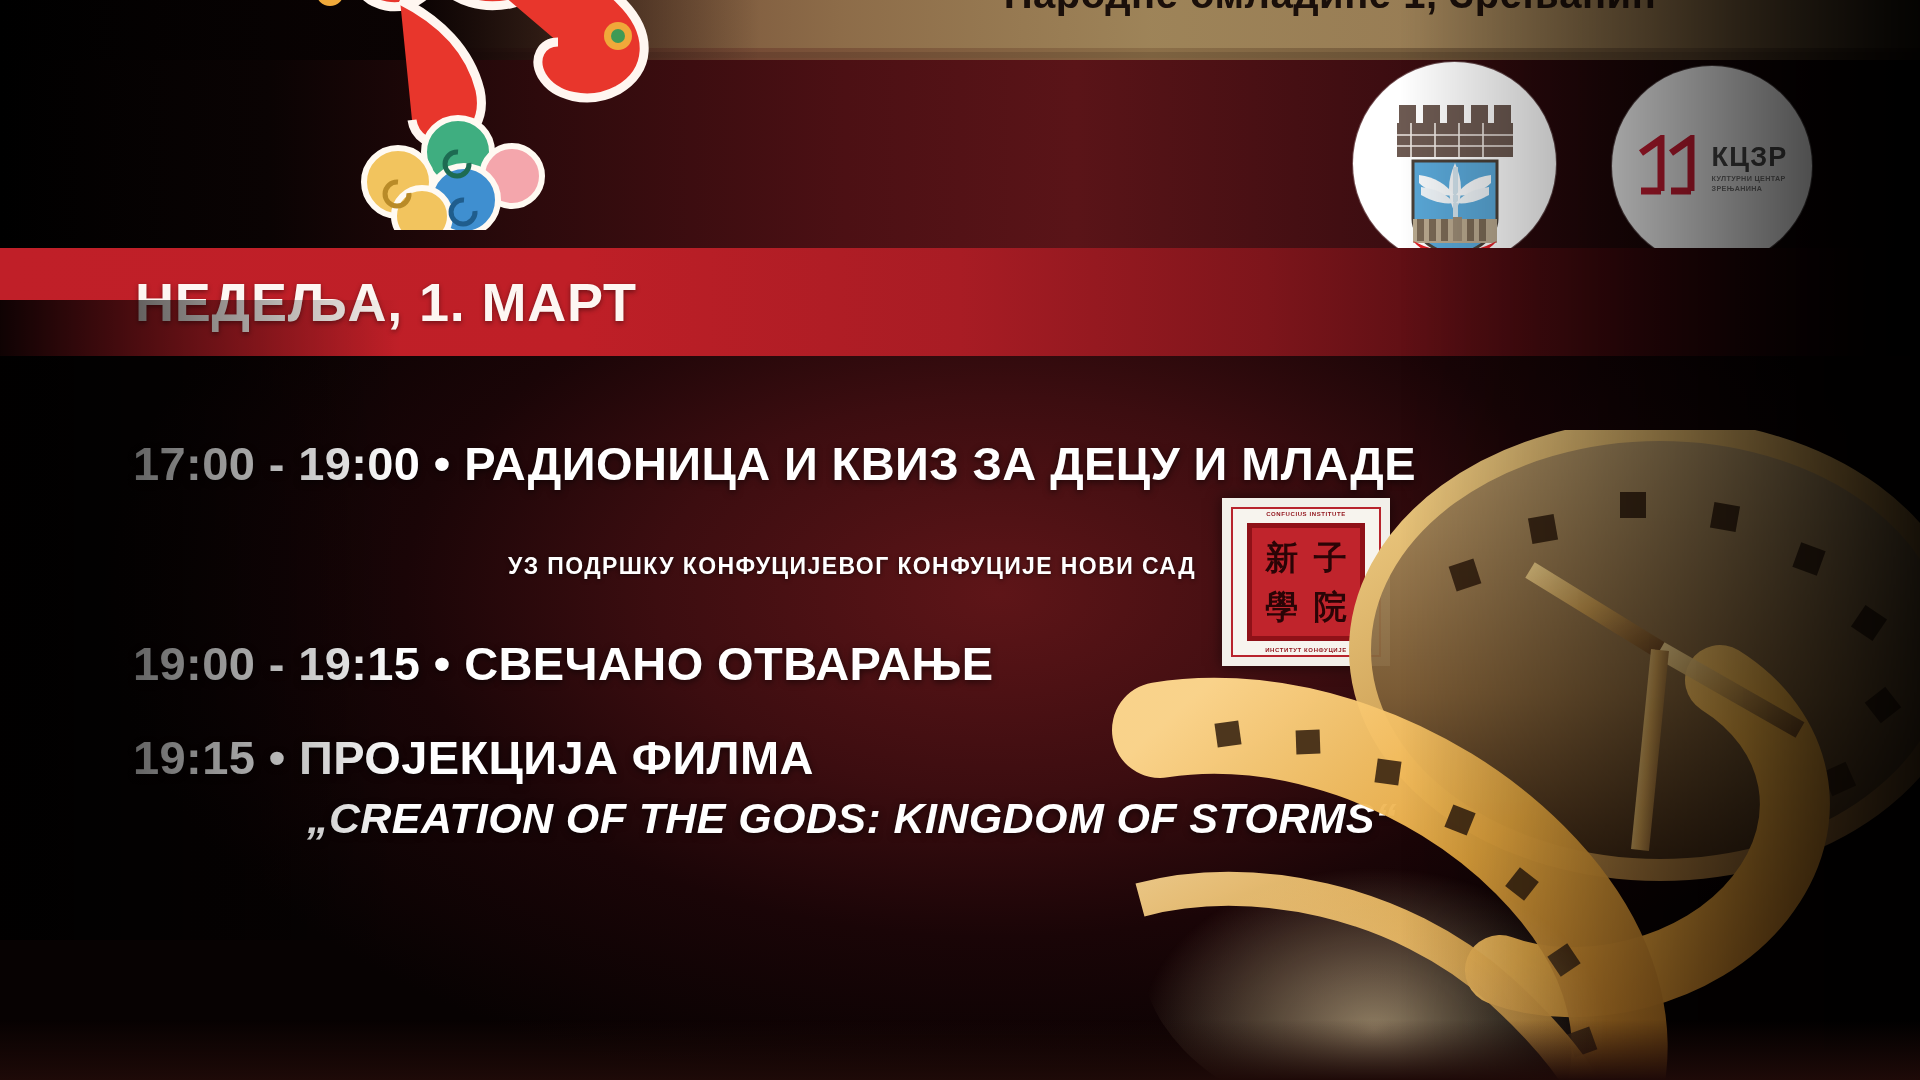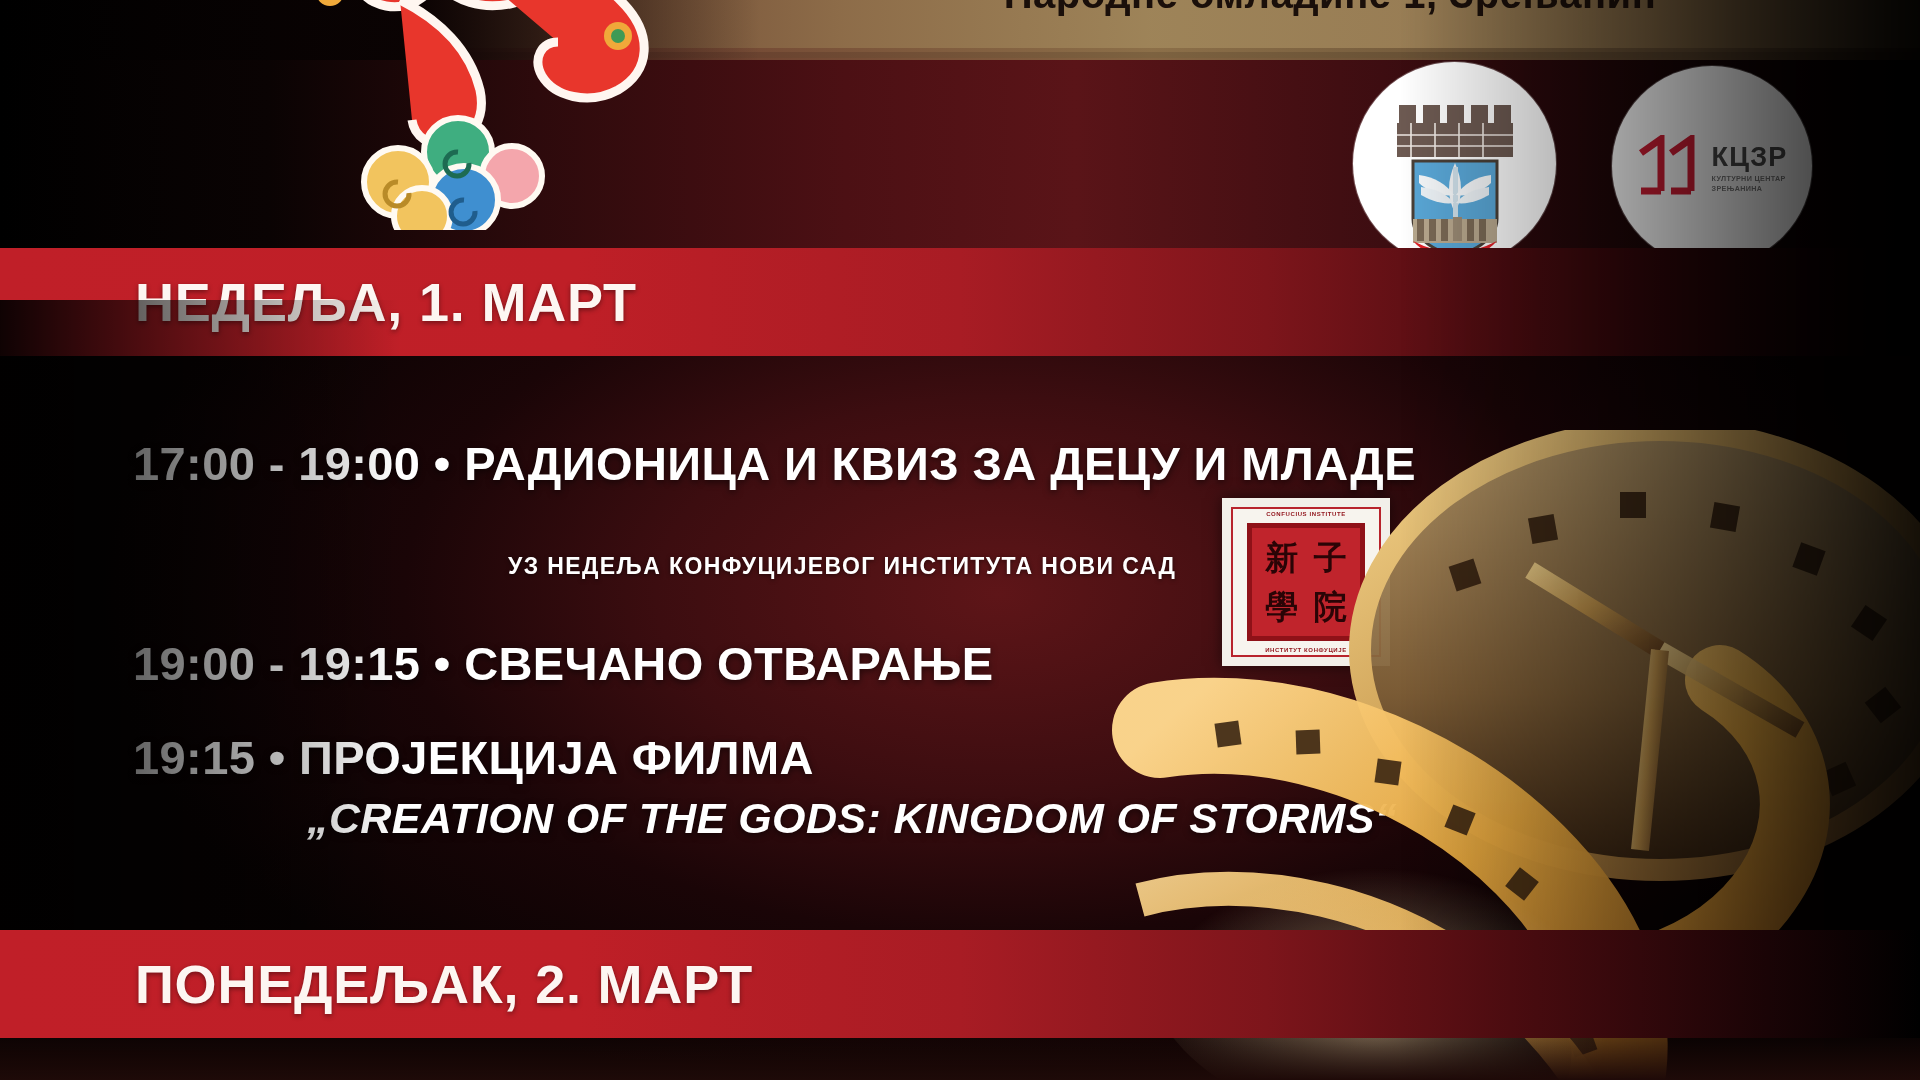--- a/index.html
+++ b/index.html
@@ -267,21 +267,21 @@
     </div>
   </div>
 
   <div class="day-band" id="band-sunday">
     <span class="day-label">НЕДЕЉА, 1. МАРТ</span>
   </div>
 
   <div class="schedule">
     <div class="ev-main" id="event-workshop">17:00 - 19:00 • РАДИОНИЦА И КВИЗ ЗА ДЕЦУ И МЛАДЕ</div>
 
-    <div class="ev-note">УЗ НЕДЕЉА КОНФУЦИЈЕВОГ ИНСТИТУТА НОВИ САД</div>
+    <div class="ev-note">УЗ ПОДРШКУ КОНФУЦИЈЕВОГ КОНФУЦИЈЕ НОВИ САД</div>
 
     <div class="ev-main" id="event-opening">19:00 - 19:15 • СВЕЧАНО ОТВАРАЊЕ</div>
 
     <div class="ev-main" id="event-film">19:15 • ПРОЈЕКЦИЈА ФИЛМА</div>
 
     <div class="ev-film-title">„CREATION OF THE GODS: KINGDOM OF STORMS“</div>
   </div>
 
   <div id="logo-confucius">
     <div class="conf-frame">
@@ -362,17 +362,14 @@
         <path d="M560 220 L700 300"></path>
         <path d="M560 220 L540 420"></path>
       </g>
     </svg>
   </div>
 
   <div class="vig-right"></div>
   <div class="vig-left"></div>
   <div class="vig-bottom"></div>
 
-  <div class="day-band" id="band-monday">
-    <span class="day-label">ПОНЕДЕЉАК, 2. МАРТ</span>
-  </div>
 
 </div>
 
 </body></html>

